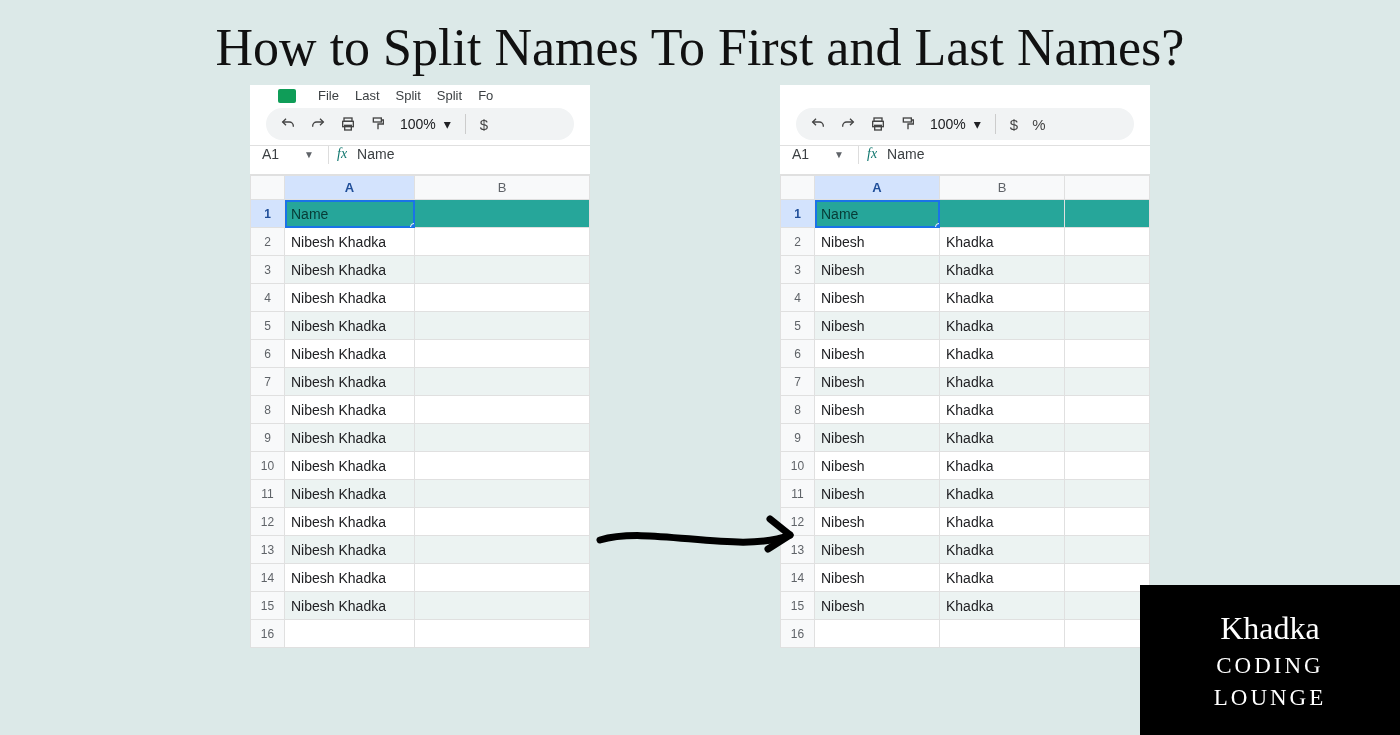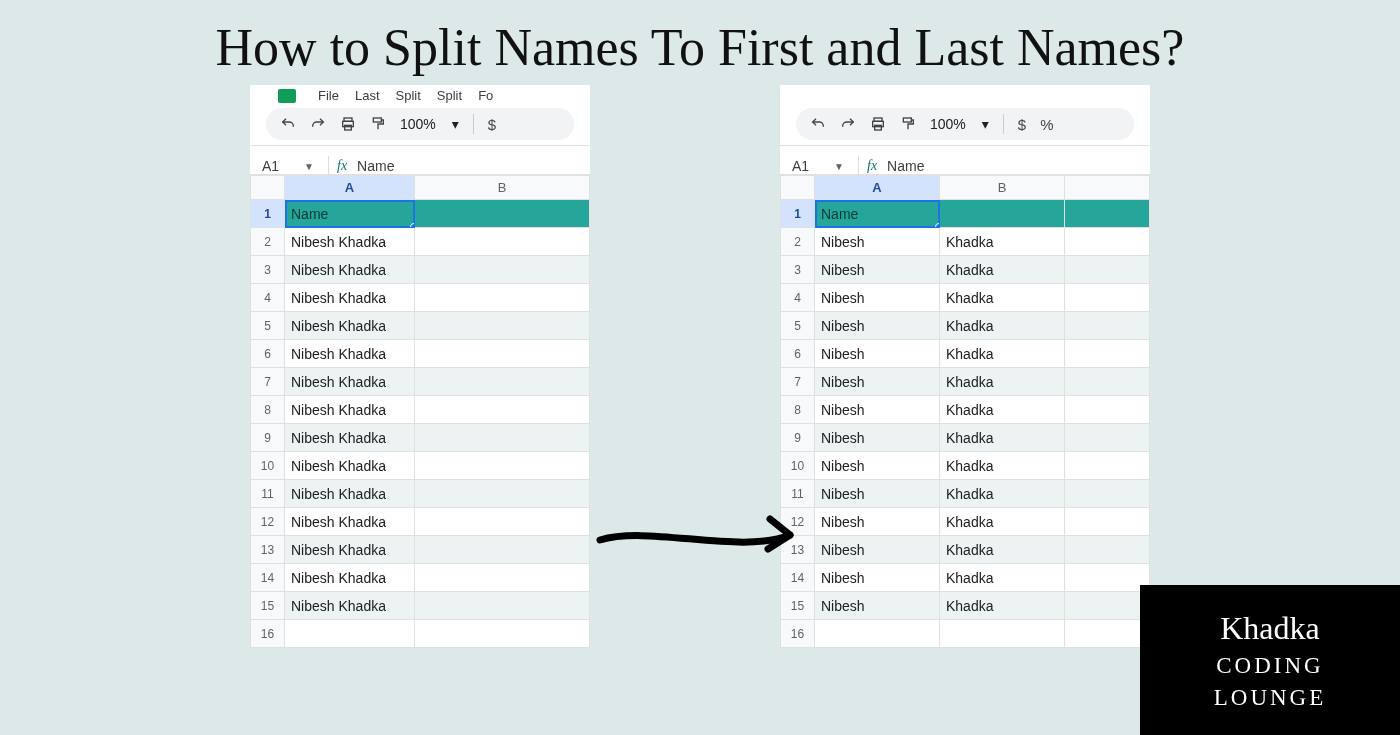--- a/index.html
+++ b/index.html
@@ -67,28 +67,28 @@
     background: #f1f3f4;
     border-radius: 20px;
     height: 32px;
     display: flex;
     align-items: center;
     gap: 14px;
     padding: 0 14px;
     flex: 1;
   }
   .tb-icon svg { display:block; }
-  .tb-zoom { display:flex; align-items:center; gap:16px; font-size:14px; color:#202124;}
+  .tb-zoom { display:flex; align-items:center; gap:8px; font-size:14px; color:#202124;}
   .tb-divider { width:1px; height:20px; background:#ccc; }
 
   
   .fxbar {
     height: 30px;
     display: flex;
-    align-items: flex-end;
+    align-items: flex-start;
     border-top: 1px solid #e0e0e0;
     border-bottom: 1px solid #e0e0e0;
     font-size: 14px;
     color: #3c4043;
     padding-left: 6px;
     background:#fff;
   }
   .namebox {
     width: 64px;
     padding: 0 6px;

